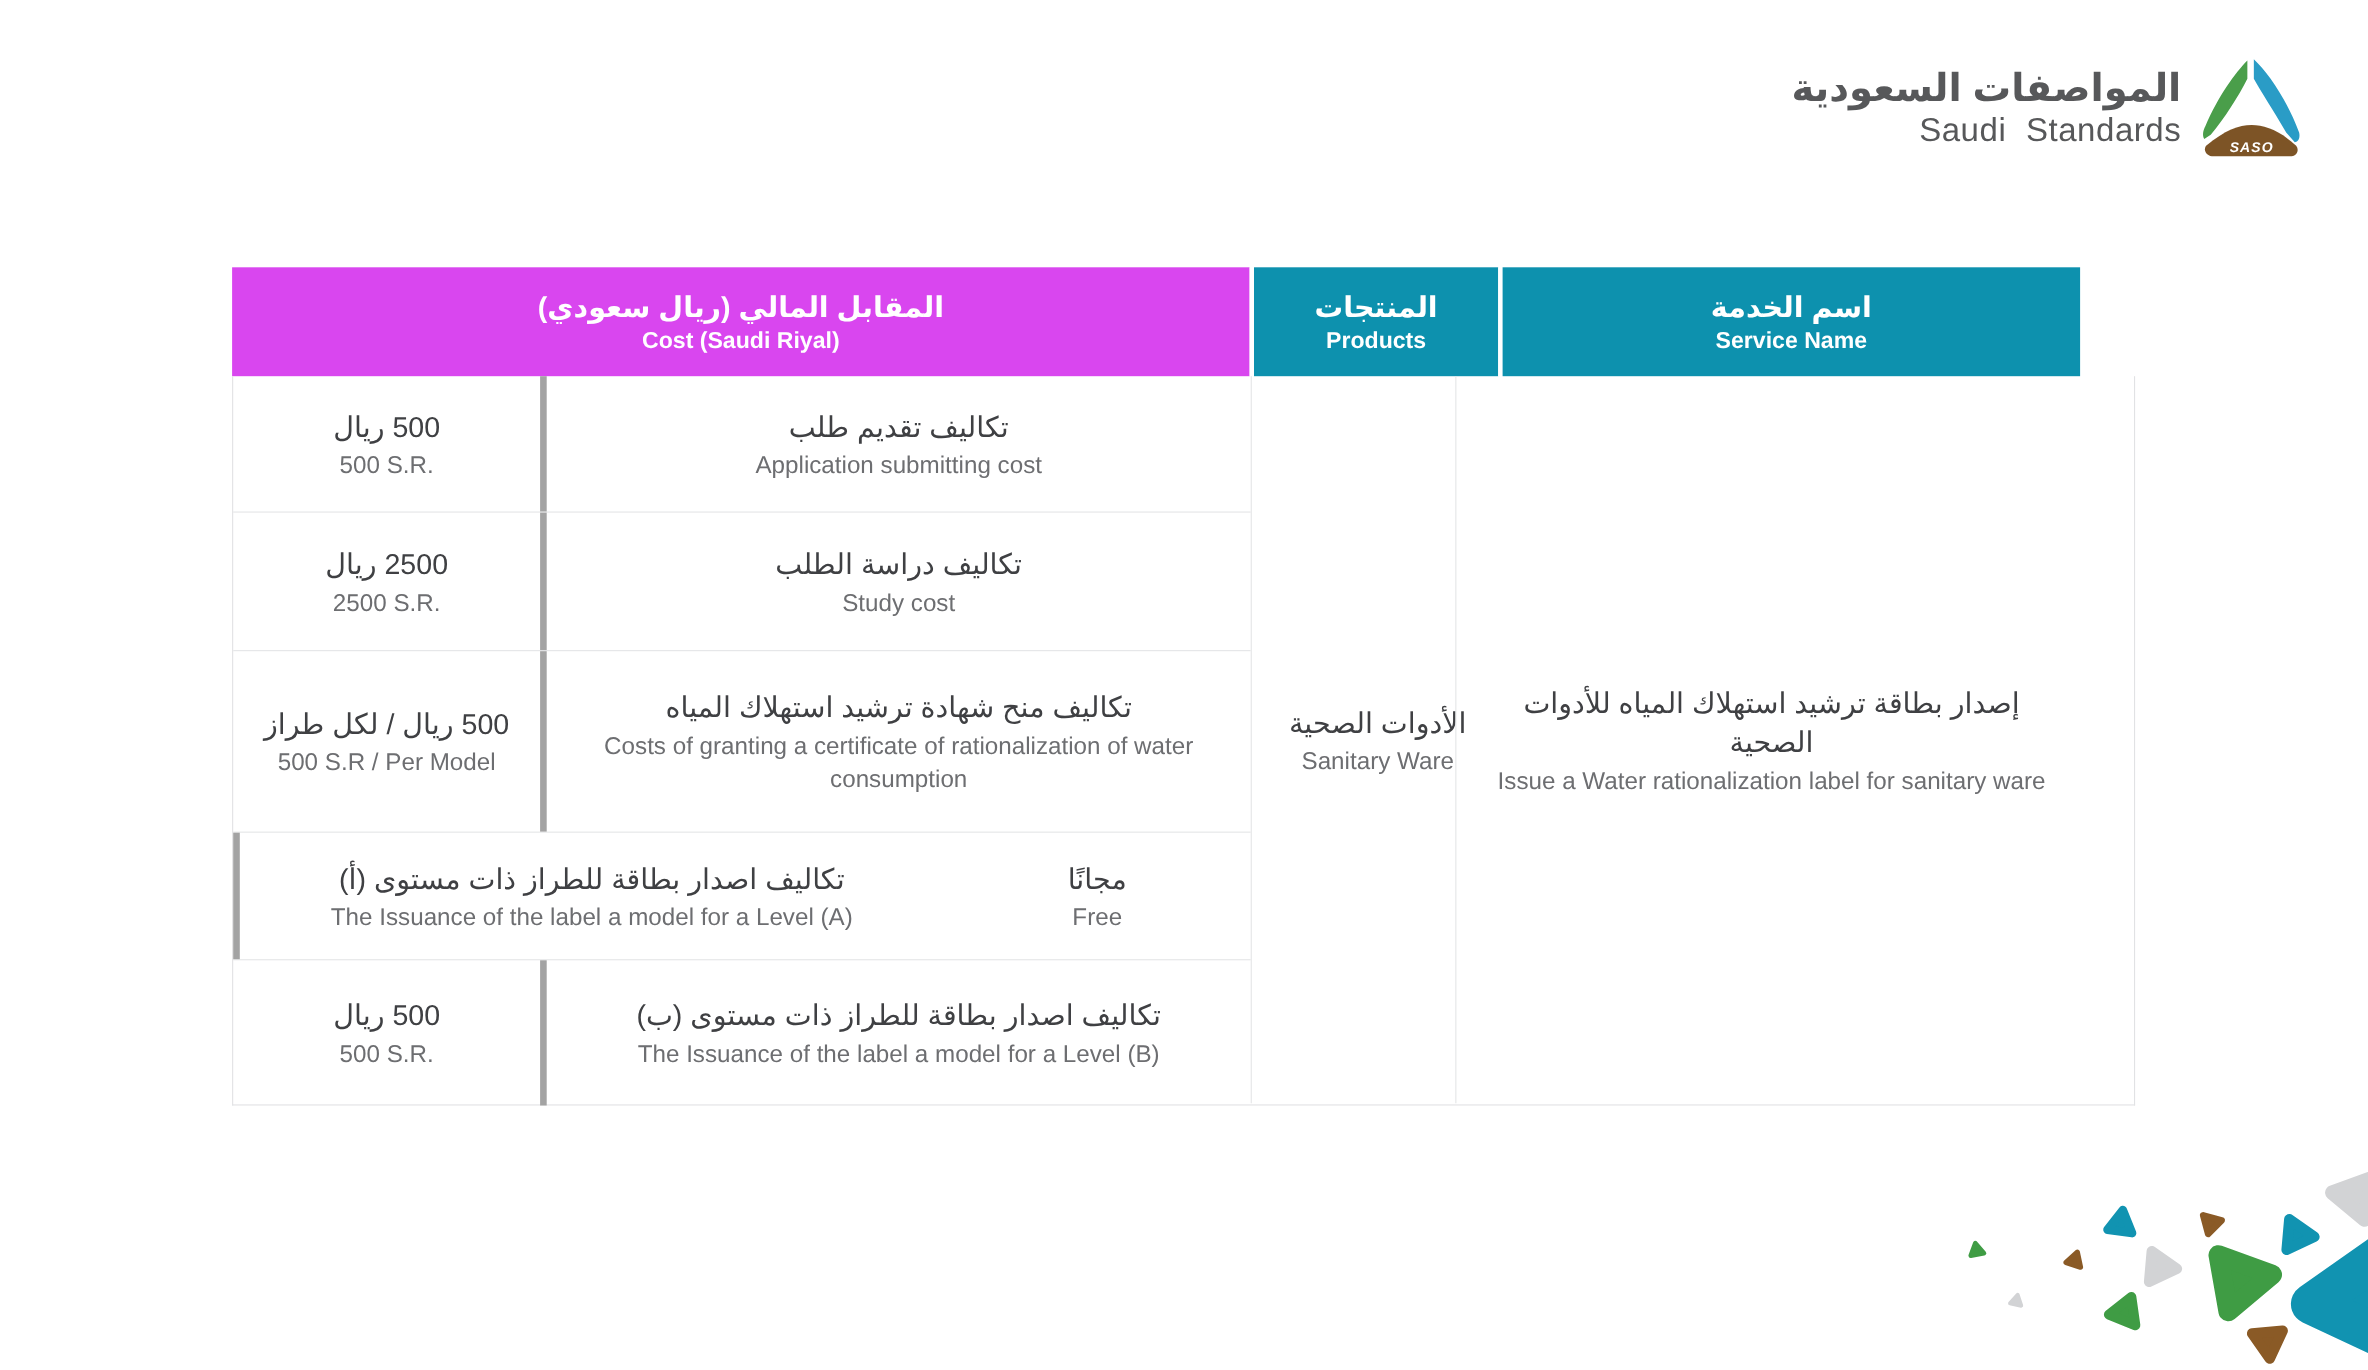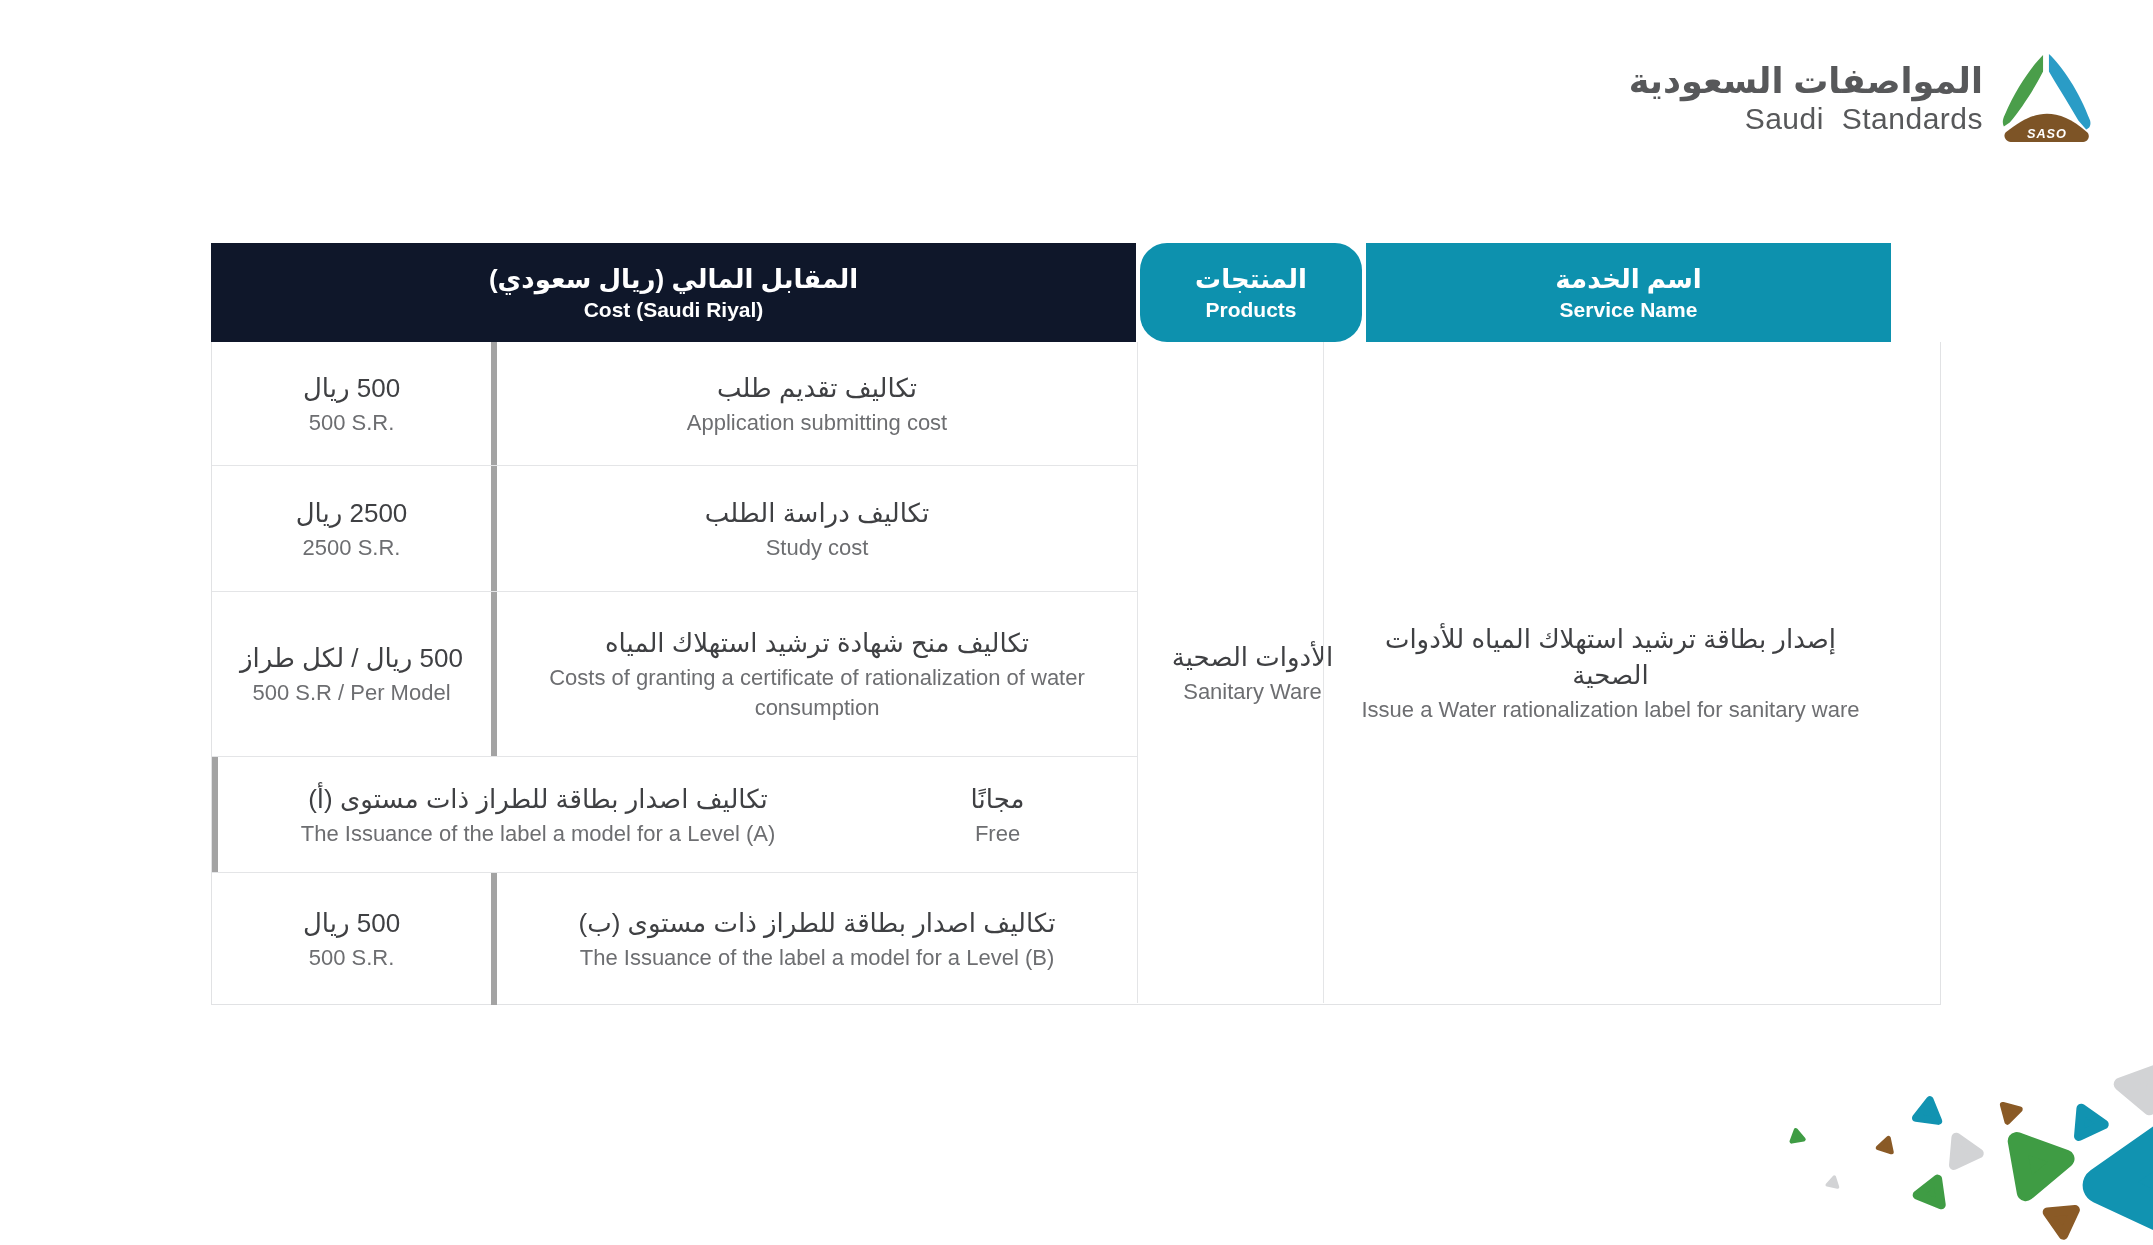--- a/index.html
+++ b/index.html
@@ -12,21 +12,21 @@
   .logo-text{text-align:right;margin-right:14px;}
   .logo-ar{font-size:35px;font-weight:600;color:#57585a;direction:rtl;line-height:40px;letter-spacing:-1px;}
   .logo-en{font-size:30px;font-weight:500;color:#57585a;line-height:36px;word-spacing:9px;letter-spacing:0.5px;}
   .logo-mark{width:98px;height:98px;}
   
   .stable{position:absolute;left:211px;top:243px;width:1730px;}
   .thead{display:flex;height:99px;}
   .th{color:#fff;display:flex;flex-direction:column;justify-content:center;align-items:center;text-align:center;}
   .th-cost{width:925px;}
   .th-gap{width:4px;background:#ffffff;}
-  .th-products{width:222px;border-radius:27px;}
+  .th-products{width:222px;}
   .th-service{width:525px;}
   .th .ar{font-size:26px;font-weight:700;line-height:34px;direction:rtl;}
   .th .en{font-size:21px;font-weight:700;line-height:28px;}
   .tbody{position:relative;height:663px;border:1px solid #e1e2e4;border-top:none;box-sizing:border-box;}
   .cost-rows{position:absolute;left:0;top:0;width:925px;}
   .row{display:flex;box-sizing:border-box;border-bottom:1px solid #e4e5e7;}
   .row:last-child{border-bottom:none;}
   .r1{height:124px;} .r2{height:126px;} .r3{height:165px;} .r4{height:116px;} .r5{height:132px;}
   .cell{display:flex;flex-direction:column;justify-content:center;text-align:center;box-sizing:border-box;}
   .amount{width:279px;padding:0 12px;}
@@ -52,21 +52,21 @@
   <svg class="logo-mark" viewBox="0 0 100 100">
     <path d="M47,5 C36,16 20,38 8,66 C6,70 5,74 7,78 L13,74 C25,60 39,38 47,22 Z" fill="#4a9e4a"></path>
     <path d="M53,4 C66,16 84,42 95,72 C96,76 95,80 91,81 L83,72 C71,51 59,33 53,22 Z" fill="#2a9cc6"></path>
     <path d="M9,84 C26,70 39,65 51,65 C63,65 77,70 92,84 C95,87 94,93 88,94 L14,94 C8,93 6,87 9,84 Z" fill="#7d5426"></path>
     <text x="51" y="90" text-anchor="middle" font-size="13" font-weight="bold" font-style="italic" fill="#ffffff" letter-spacing="1">SASO</text>
   </svg>
 </div>
 
 <div class="stable">
   <div class="thead">
-    <div class="th th-cost" style="background:#0f172a;">
+    <div class="th th-cost" style="background:#d946ef;">
       <div class="ar">المقابل المالي (ريال سعودي)</div>
       <div class="en">Cost (Saudi Riyal)</div>
     </div>
     <div class="th-gap"></div>
     <div class="th th-products" style="background:#0d91ae;">
       <div class="ar">المنتجات</div>
       <div class="en">Products</div>
     </div>
     <div class="th-gap"></div>
     <div class="th th-service" style="background:#0d91ae;">

